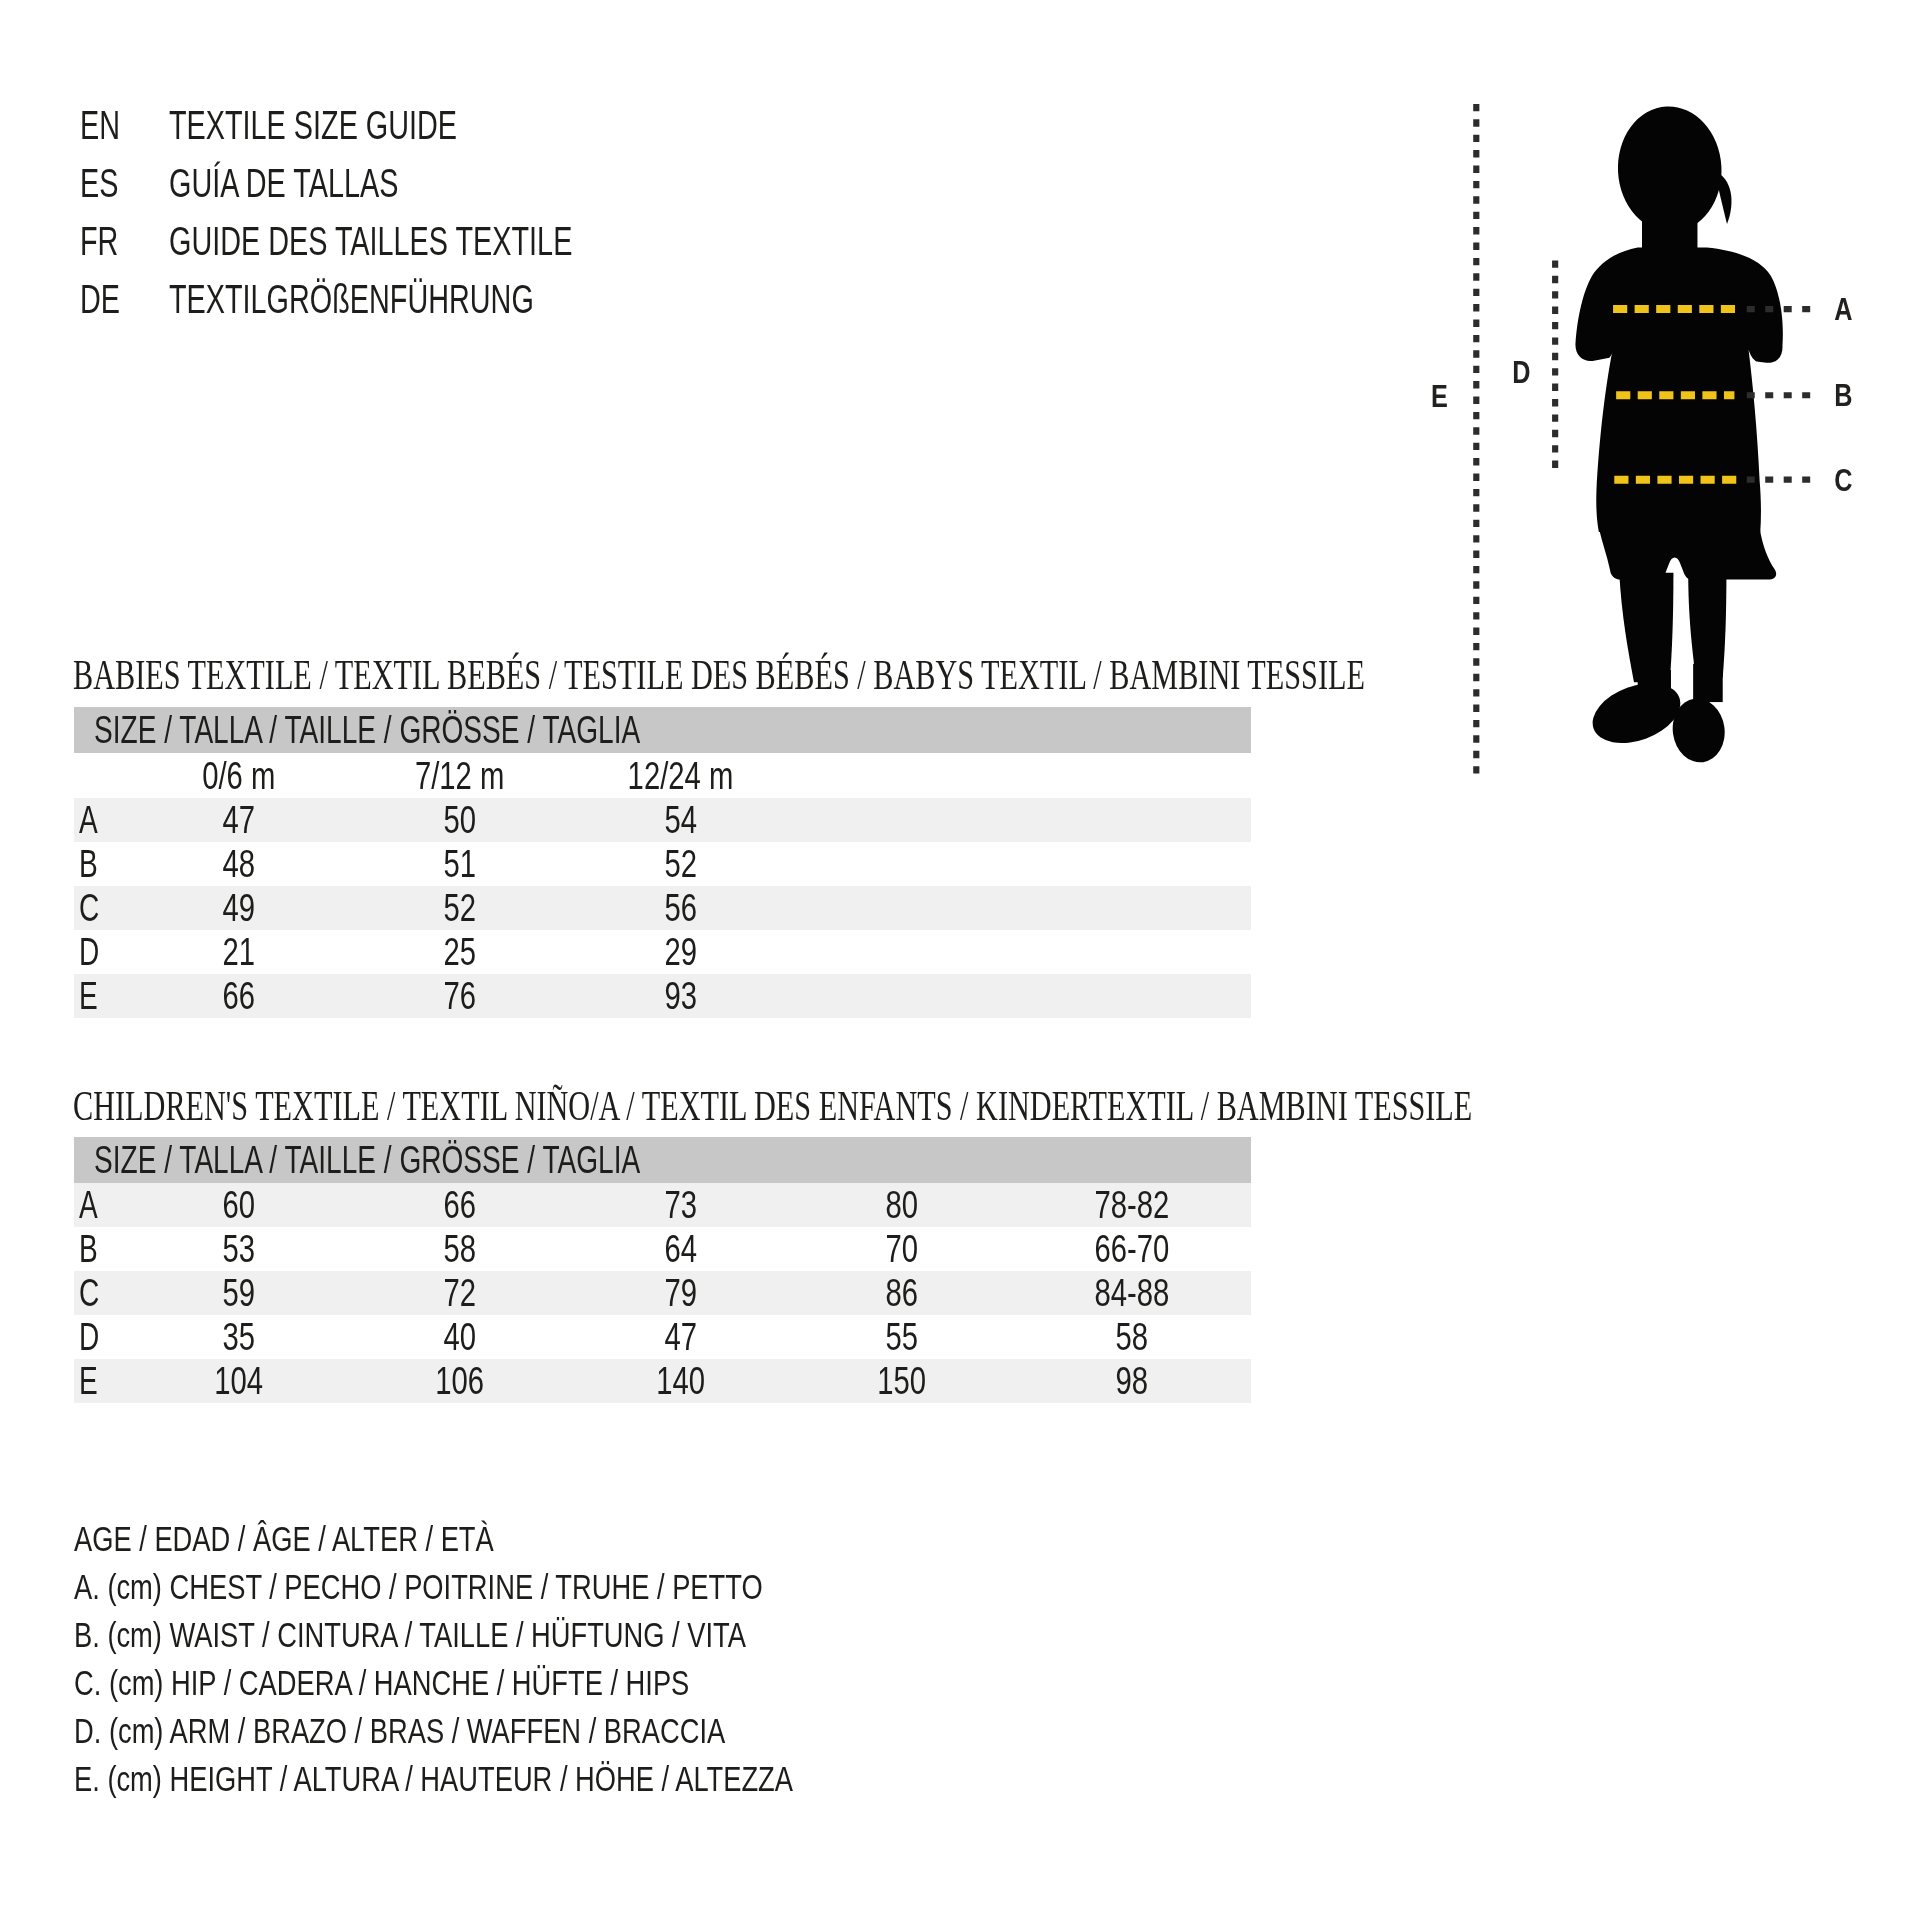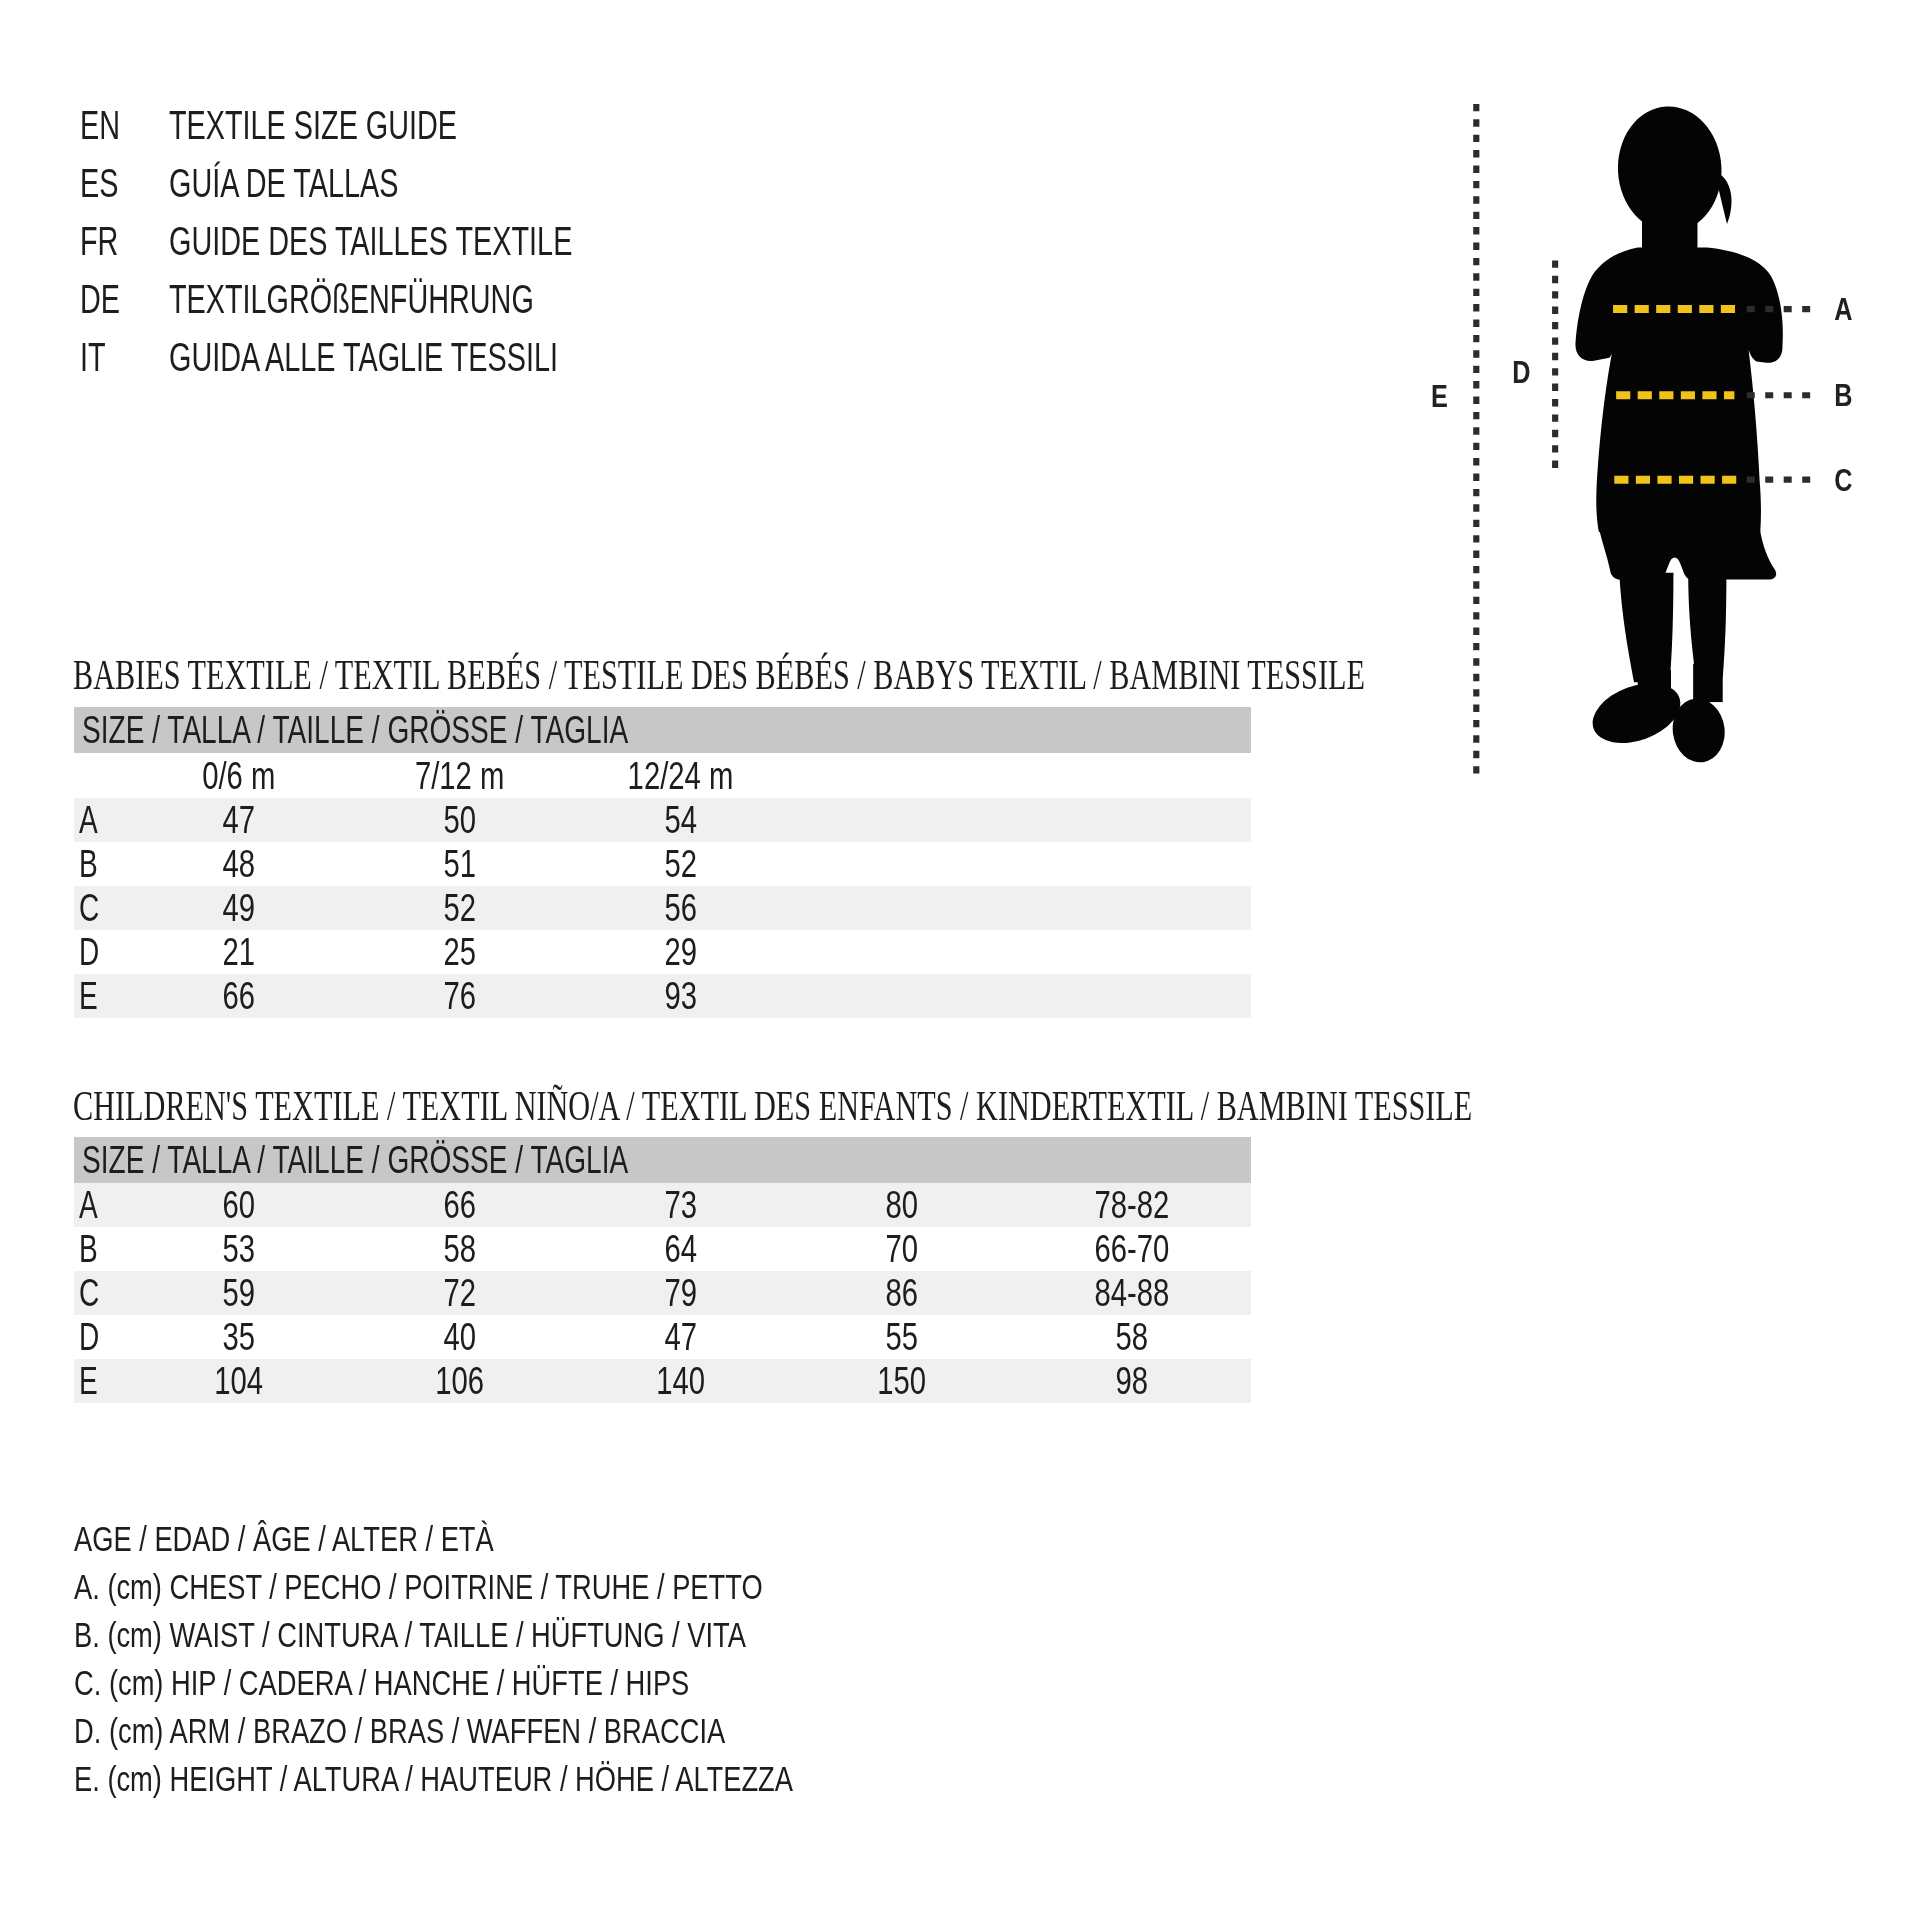--- a/index.html
+++ b/index.html
@@ -30,21 +30,21 @@
 
   
   .section-title{position:absolute;left:73px;height:58px;line-height:58px;font-size:42px;font-family:Liberation Serif, serif;}
   .babies-title{top:646px;}
   .children-title{top:1077px;}
 
   
   .size-table{position:absolute;left:74px;width:1177px;}
   .babies-table{top:707px;}
   .children-table{top:1137px;}
-  .band{height:46px;background:var(--band-gray);display:flex;align-items:center;padding-left:8px;font-size:39px;box-sizing:border-box;}
+  .band{height:46px;background:var(--band-gray);display:flex;align-items:center;padding-left:20px;font-size:39px;box-sizing:border-box;}
   .trow{display:grid;height:44px;align-items:center;font-size:39px;}
   .babies-table .trow{grid-template-columns:54px 221px 221px 221px 1fr;}
   .children-table .trow{grid-template-columns:54px 221px 221px 221px 221px 1fr;}
   .trow.header{height:45px;}
   .trow.stripe{background:var(--stripe-gray);}
   .cell{overflow:visible;}
   .cell.num{text-align:center;}
   .cell.label{padding-left:5px;}
 
   
@@ -71,24 +71,20 @@
       <span class="t code">ES</span>
       <span class="t title">GUÍA DE TALLAS</span>
     </div>
     <div class="lang-row">
       <span class="t code">FR</span>
       <span class="t title">GUIDE DES TAILLES TEXTILE</span>
     </div>
     <div class="lang-row">
       <span class="t code">DE</span>
       <span class="t title">TEXTILGRÖßENFÜHRUNG</span>
-    </div>
-    <div class="lang-row">
-      <span class="t code">IT</span>
-      <span class="t title">GUIDA ALLE TAGLIE TESSILI</span>
     </div>
   </section>
 
   <figure class="figure" style="margin:0;">
     <svg viewBox="0 0 836 1160" xmlns="http://www.w3.org/2000/svg">
 
       <g fill="var(--silhouette-black)">
         <ellipse cx="420" cy="125" rx="84" ry="102" transform="rotate(-3 420 125)"></ellipse>
         <path d="M493,128 C521,140 527,178 513,214 C505,182 498,152 493,128 Z"></path>
         <rect x="375" y="198" width="90" height="78"></rect>

